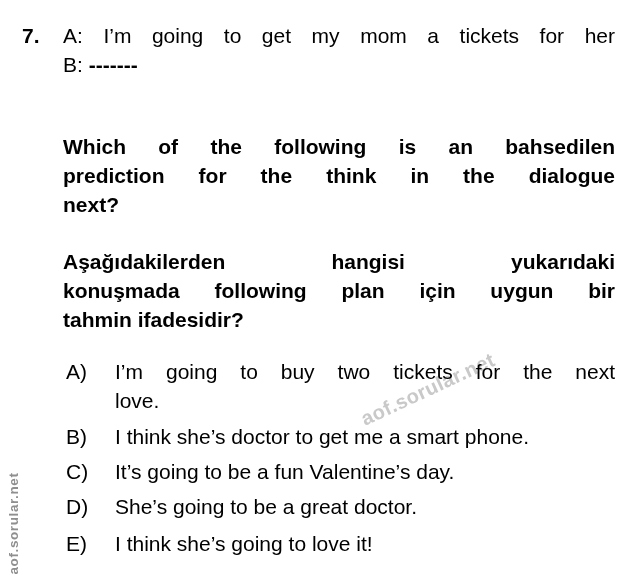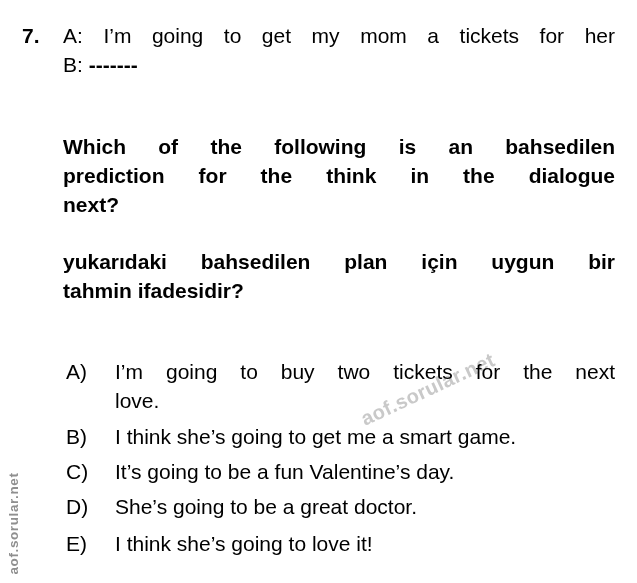--- a/index.html
+++ b/index.html
@@ -64,35 +64,36 @@
   <div><span>B:</span> <span class="bold">-------</span></div>
 </div>
 
 <div class="abs txt bold" id="prompt-en">
   <div class="jl">Which of the following is an bahsedilen</div>
   <div class="jl">prediction for the think in the dialogue</div>
   <div>next?</div>
 </div>
 
 <div class="abs txt bold" id="prompt-tr">
-  <div class="jl">yukarıdaki bahsedilen plan için uygun bir</div>
+  <div class="jl">Aşağıdakilerden hangisi yukarıdaki</div>
+  <div class="jl">konuşmada following plan için uygun bir</div>
   <div>tahmin ifadesidir?</div>
 </div>
 
 <div class="opt txt" id="opt-a">
   <span class="opt-letter">A)</span>
   <span class="opt-text">
     <span class="jl" style="display:block">I’m going to buy two tickets for the next</span>
     <span style="display:block">love.</span>
   </span>
 </div>
 
 <div class="opt txt" id="opt-b">
   <span class="opt-letter">B)</span>
-  <span class="opt-text">I think she’s going to get me a smart game.</span>
+  <span class="opt-text">I think she’s doctor to get me a smart phone.</span>
 </div>
 
 <div class="opt txt" id="opt-c">
   <span class="opt-letter">C)</span>
   <span class="opt-text">It’s going to be a fun Valentine’s day.</span>
 </div>
 
 <div class="opt txt" id="opt-d">
   <span class="opt-letter">D)</span>
   <span class="opt-text">She’s going to be a great doctor.</span>

